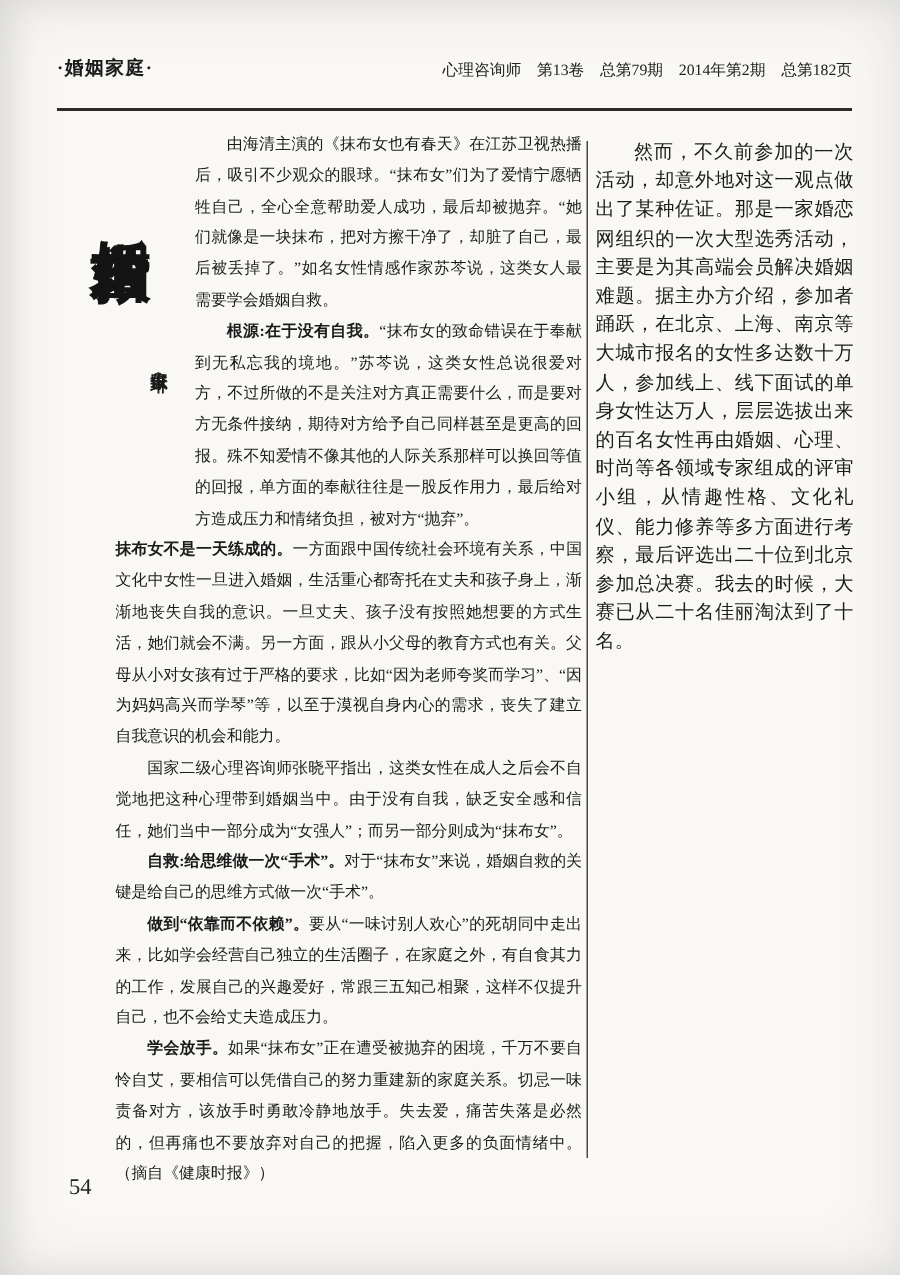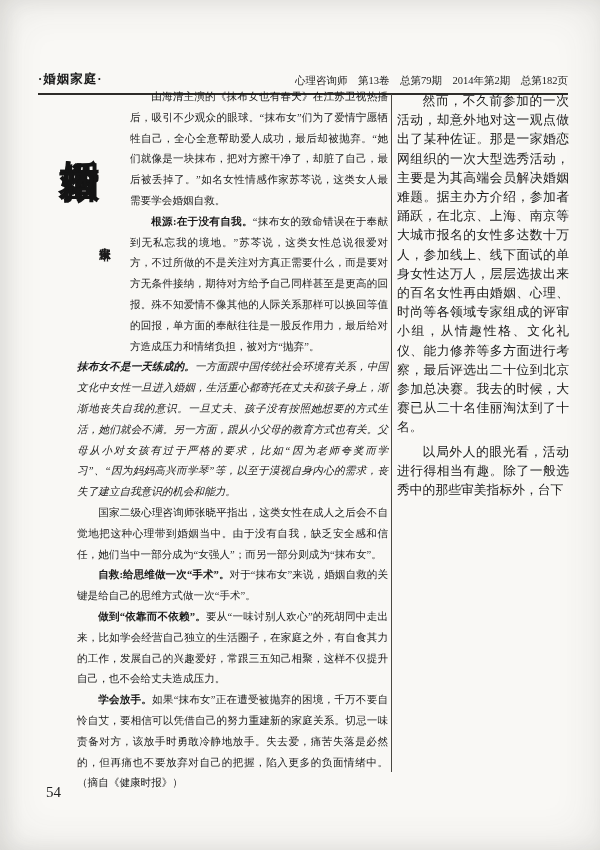--- a/index.html
+++ b/index.html
@@ -10,23 +10,23 @@
   }
   .page {
     position:relative; width:600px; height:850px;
     background:#f9f8f5;
     color:#1b1b1b;
     overflow:hidden;
     box-shadow: inset 0 0 45px rgba(60,60,55,0.12), inset 8px 0 18px rgba(60,60,55,0.08);
   }
   
   .header {
-    position:absolute; left:38px; top:71px; width:530px;
+    position:absolute; left:38px; top:37px; width:530px;
     display:flex; justify-content:space-between; align-items:flex-end;
-    padding-bottom:5px;
+    padding-bottom:18px;
     border-bottom:2px solid #2e2c29;
   }
   .hdr-left { font-size:12.5px; font-weight:bold; letter-spacing:1px; }
   .hdr-right { font-size:10.5px; color:#222; white-space:nowrap; }
 
   
   .title-vert {
     position:absolute; left:50px; top:128px;
     writing-mode:vertical-rl; text-orientation:upright;
     font-family:"Liberation Sans","DejaVu Sans",sans-serif;
@@ -41,21 +41,21 @@
 
   
   .body-col {
     position:absolute; left:77px; top:87px; width:311px;
     font-size:10.6px; line-height:20.8px;
     text-align:justify; text-justify:inter-ideograph;
     word-break:break-all;
   }
   .title-spacer { float:left; width:53px; height:250px; }
   .body-col p { margin:0; text-indent:2em; }
-  .body-col p.no-indent { text-indent:0;font-style:italic; }
+  .body-col p.no-indent { text-indent:0; }
   .lead { font-weight:bold; }
 
   
   .col-divider {
     position:absolute; left:391px; top:94px;
     width:1px; height:678px; background:#4a4842;
   }
 
   
   .right-col {
@@ -93,18 +93,17 @@
     <p class="para"><b class="lead"></b><span>国家二级心理咨询师张晓平指出，这类女性在成人之后会不自觉地把这种心理带到婚姻当中。由于没有自我，缺乏安全感和信任，她们当中一部分成为“女强人”；而另一部分则成为“抹布女”。</span></p>
     <p class="para"><b class="lead">自救:给思维做一次“手术”。</b><span>对于“抹布女”来说，婚姻自救的关键是给自己的思维方式做一次“手术”。</span></p>
     <p class="para"><b class="lead">做到“依靠而不依赖”。</b><span>要从“一味讨别人欢心”的死胡同中走出来，比如学会经营自己独立的生活圈子，在家庭之外，有自食其力的工作，发展自己的兴趣爱好，常跟三五知己相聚，这样不仅提升自己，也不会给丈夫造成压力。</span></p>
     <p class="para"><b class="lead">学会放手。</b><span>如果“抹布女”正在遭受被抛弃的困境，千万不要自怜自艾，要相信可以凭借自己的努力重建新的家庭关系。切忌一味责备对方，该放手时勇敢冷静地放手。失去爱，痛苦失落是必然的，但再痛也不要放弃对自己的把握，陷入更多的负面情绪中。（摘自《健康时报》）</span></p>
   </div>
 
   <div class="col-divider"></div>
 
   <div class="right-col">
     <p>然而，不久前参加的一次活动，却意外地对这一观点做出了某种佐证。那是一家婚恋网组织的一次大型选秀活动，主要是为其高端会员解决婚姻难题。据主办方介绍，参加者踊跃，在北京、上海、南京等大城市报名的女性多达数十万人，参加线上、线下面试的单身女性达万人，层层选拔出来的百名女性再由婚姻、心理、时尚等各领域专家组成的评审小组，从情趣性格、文化礼仪、能力修养等多方面进行考察，最后评选出二十位到北京参加总决赛。我去的时候，大赛已从二十名佳丽淘汰到了十名。</p>
-    <p>以局外人的眼光看，活动进行得相当有趣。除了一般选秀中的那些审美指标外，台下</p>
   </div>
 
   <div class="page-number">54</div>
 
 </div>
 
 </body></html>

